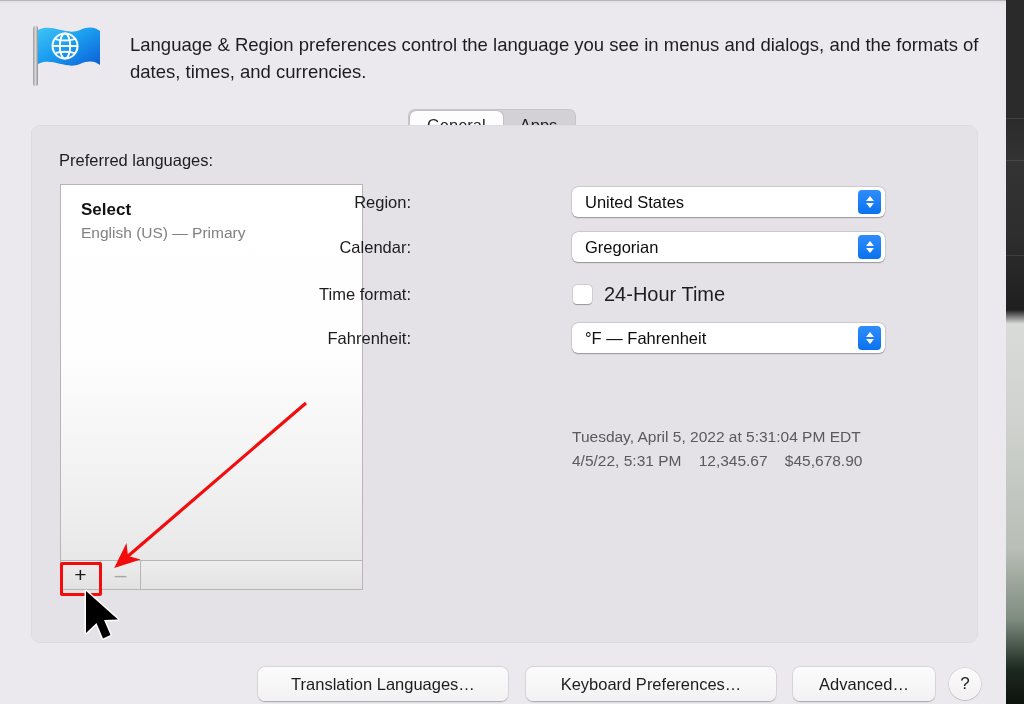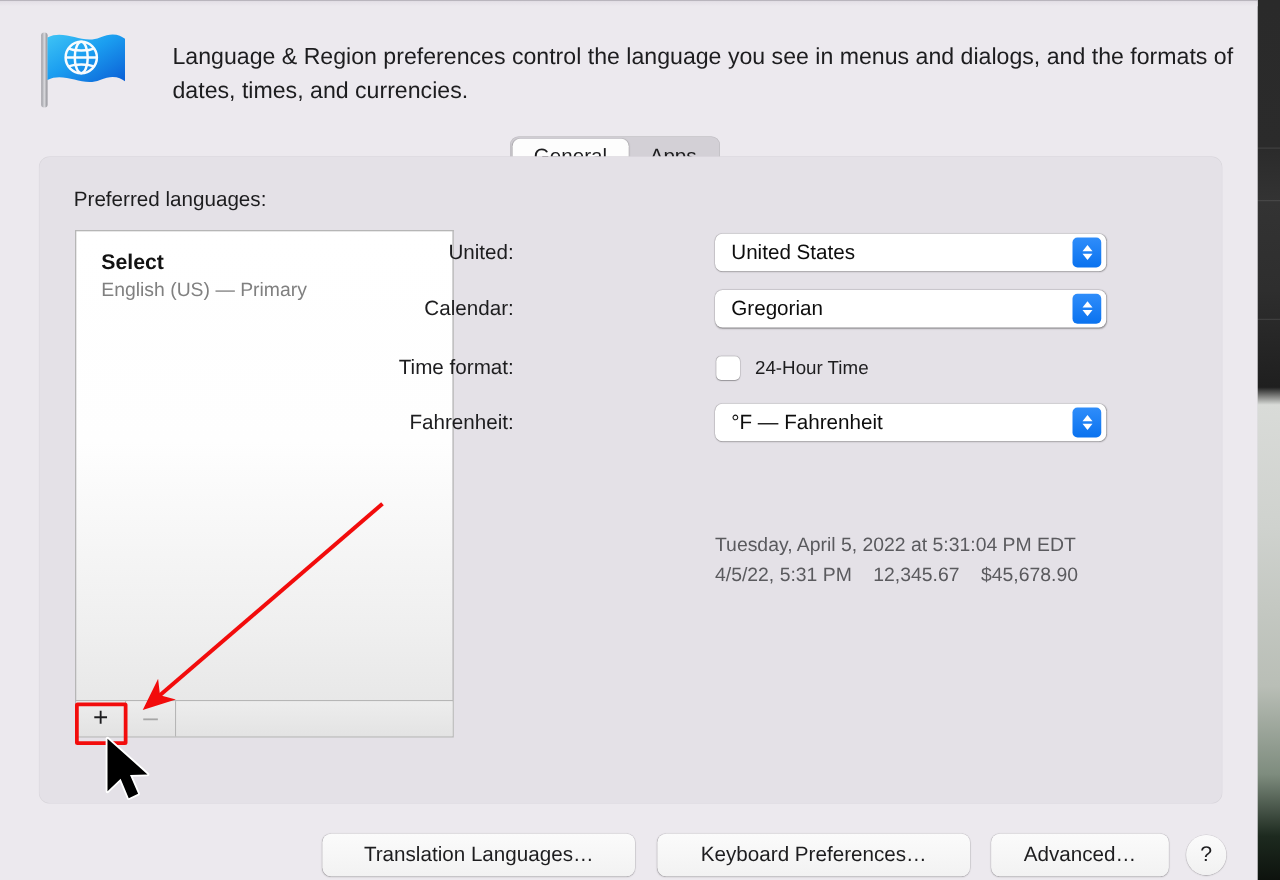--- a/index.html
+++ b/index.html
@@ -33,21 +33,21 @@
     border-top: 1px solid #b9b5bd;
   }
   #window-topline {
     position: absolute; left: 0; top: 0; width: 100%; height: 4px;
     background: linear-gradient(to bottom, #e3dfe6, #ece9ee);
   }
 
   
   #header {
     position: absolute; left: 0; top: 14px; width: 1006px;
-    display: flex; align-items: flex-start; padding-left: 28px; padding-right: 12px; gap: 8px;
+    display: flex; align-items: flex-start; padding-left: 28px; padding-right: 12px;
   }
   #flag-icon {
     width: 78px; height: 70px; flex: 0 0 78px;
     position: relative; margin-top: 5px;
   }
   #header-text {
     margin-left: 24px; margin-top: 16px;
     font-size: 18.5px; line-height: 27px; color: #1d1d1f;
     max-width: 860px;
   }
@@ -158,21 +158,21 @@
     background: #fff;
     box-shadow: 0 .5px 1px rgba(0,0,0,.28), 0 0 0 .5px rgba(0,0,0,.13);
   }
   .cbox.on {
     background: linear-gradient(to bottom,#2f8dfa,#0a72ef);
     box-shadow: 0 .5px 1px rgba(0,0,0,.25);
     display: flex; align-items: center; justify-content: center;
   }
   .cbox-text {
     position: absolute; left: 573px;
-    font-size: 15px; color: #1d1d1f; white-space: nowrap;
+    font-size: 20px; color: #1d1d1f; white-space: nowrap;
   }
 
   
   #preview {
     position: absolute; left: 541px; top: 300px; width: 420px;
     font-size: 15.5px; color: #5a5a5e; line-height: 24px;
   }
   #preview .line { white-space: pre; }
 
   
@@ -250,21 +250,21 @@
       </div>
     </div>
 
     <div id="lang-toolbar">
       <div class="tb-btn">+</div>
       <div class="tb-btn disabled">–</div>
       <div class="tb-rest"></div>
     </div>
 
     <div class="form-row" style="top:62px">
-      <div class="form-label">United:</div>
+      <div class="form-label">Region:</div>
       <div class="popup">
         <span class="popup-value">United States</span>
         <span class="popup-chevrons">
           <i class="chev up"></i>
             <i class="chev down"></i>
         </span>
       </div>
     </div>
 
     <div class="form-row" style="top:107px">

